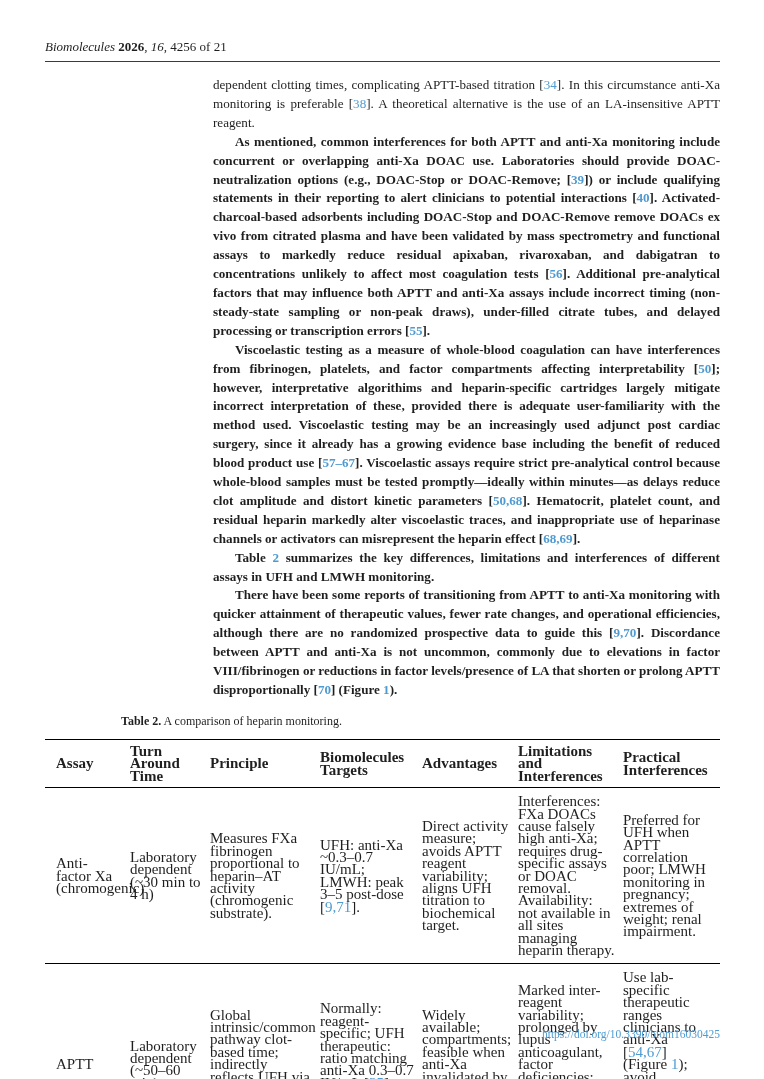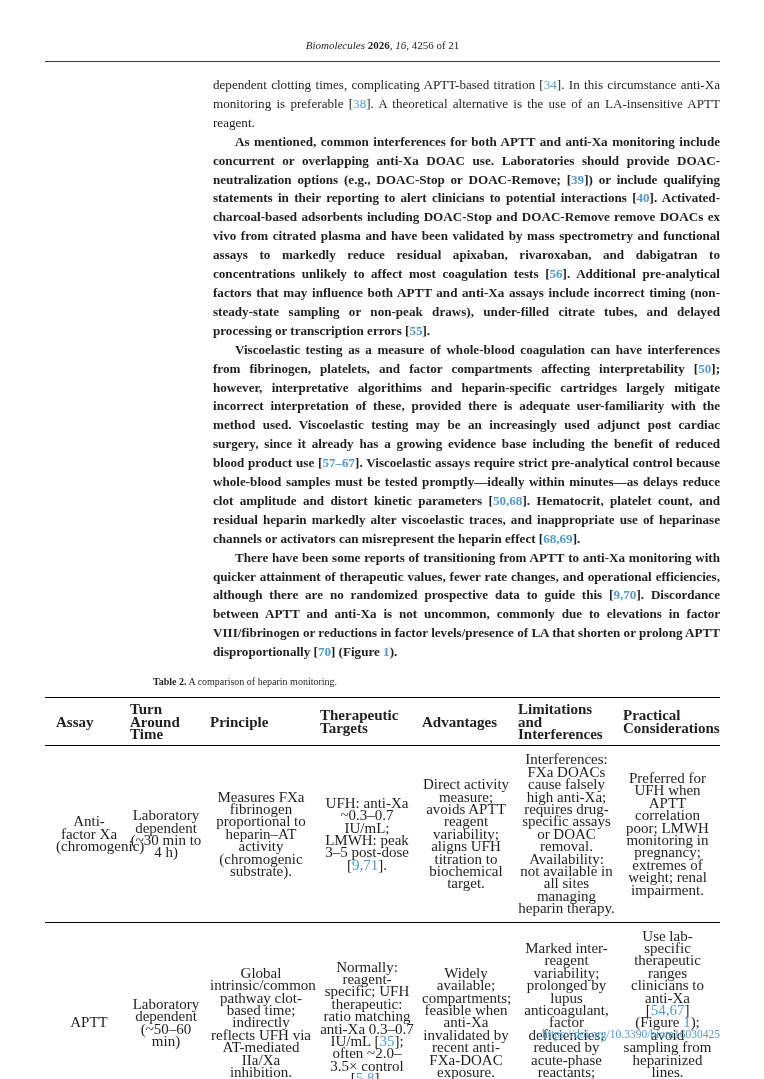--- a/index.html
+++ b/index.html
@@ -4,54 +4,54 @@
 <style>
   :root { --link:#4f9bd1; --text:#1f1f1f; --rule:#000; }
   * { box-sizing:border-box; }
   html,body { margin:0; padding:0; background:#fff; }
   .page {
     position:relative; width:764px; height:1079px; background:#ffffff;
     font-family:"Liberation Serif", serif; color:var(--text); overflow:hidden;
   }
   .page-header {
     position:absolute; top:39px; left:45px; width:675px;
-    display:flex; justify-content:center; align-items:baseline;
-    font-size:11px;
+    display:flex; justify-content:flex-start; align-items:baseline;
+    font-size:13px;
   }
   .header-rule {
     position:absolute; top:61px; left:45px; width:675px; height:0;
     border-top:1px solid #3a3a3a;
   }
   .content {
     position:absolute; top:76px; left:213px; width:507px;
   }
   .body-text p {
     margin:0; font-size:13.1px; line-height:18.9px; text-align:justify;
   }
   .body-text p.indent { text-indent:22px;font-weight:bold; }
   .it { font-style:italic; }
   .bd { font-weight:bold; }
   .ref { color:var(--link); cursor:pointer; }
   .table-section {
     margin-left:-168px; width:675px; margin-top:14px;
   }
   .table-caption {
-    margin-left:108px; font-size:10px; margin-bottom:10px;
+    margin-left:76px; font-size:12px; margin-bottom:10px;
   }
   table.cmp {
     width:675px; border-collapse:collapse; table-layout:fixed;
     border-top:1.6px solid var(--rule); border-bottom:1.6px solid var(--rule);
     font-size:15px; line-height:12.4px;
   }
   table.cmp th {
     text-align:left; font-weight:bold; vertical-align:middle;
     padding:5px 8px 5px 0; border-bottom:1px solid var(--rule);
   }
   table.cmp td {
-    vertical-align:middle; padding:7px 8px 7px 0;text-align:center;
+    vertical-align:middle; padding:7px 8px 7px 0;
   }
   table.cmp tr.sep td { border-bottom:0.8px solid var(--rule); }
   table.cmp th:first-child, table.cmp td:first-child { padding-left:11px; }
   .page-footer {
     position:absolute; top:1028px; right:44px; font-size:11.5px;
   }
   .doi-link { color:var(--link); text-decoration:none;padding-left:35px; }
 </style>
 </head>
 <body>
@@ -63,44 +63,45 @@
     <span>6 of 21</span>
   </div>
 
   <div class="header-rule"></div>
 
   <div class="content">
     <div class="body-text" id="body-text">
         <p><span>dependent clotting times, complicating APTT-based titration [</span><span class="ref">34</span><span>]. In this circumstance anti-Xa monitoring is preferable [</span><span class="ref">38</span><span>]. A theoretical alternative is the use of an LA-insensitive APTT reagent.</span></p>
         <p class="indent"><span>As mentioned, common interferences for both APTT and anti-Xa monitoring include concurrent or overlapping anti-Xa DOAC use. Laboratories should provide DOAC-neutralization options (e.g., DOAC-Stop or DOAC-Remove; [</span><span class="ref">39</span><span>]) or include qualifying statements in their reporting to alert clinicians to potential interactions [</span><span class="ref">40</span><span>]. Activated-charcoal-based adsorbents including DOAC-Stop and DOAC-Remove remove DOACs ex vivo from citrated plasma and have been validated by mass spectrometry and functional assays to markedly reduce residual apixaban, rivaroxaban, and dabigatran to concentrations unlikely to affect most coagulation tests [</span><span class="ref">56</span><span>]. Additional pre-analytical factors that may influence both APTT and anti-Xa assays include incorrect timing (non-steady-state sampling or non-peak draws), under-filled citrate tubes, and delayed processing or transcription errors [</span><span class="ref">55</span><span>].</span></p>
         <p class="indent"><span>Viscoelastic testing as a measure of whole-blood coagulation can have interferences from fibrinogen, platelets, and factor compartments affecting interpretability [</span><span class="ref">50</span><span>]; however, interpretative algorithims and heparin-specific cartridges largely mitigate incorrect interpretation of these, provided there is adequate user-familiarity with the method used. Viscoelastic testing may be an increasingly used adjunct post cardiac surgery, since it already has a growing evidence base including the benefit of reduced blood product use [</span><span class="ref">57–67</span><span>]. Viscoelastic assays require strict pre-analytical control because whole-blood samples must be tested promptly—ideally within minutes—as delays reduce clot amplitude and distort kinetic parameters [</span><span class="ref">50,68</span><span>]. Hematocrit, platelet count, and residual heparin markedly alter viscoelastic traces, and inappropriate use of heparinase channels or activators can misrepresent the heparin effect [</span><span class="ref">68,69</span><span>].</span></p>
+        <p class="indent"><span>Table </span><span class="ref">2</span><span> summarizes the key differences, limitations and interferences of different assays in UFH and LMWH monitoring.</span></p>
         <p class="indent"><span>There have been some reports of transitioning from APTT to anti-Xa monitoring with quicker attainment of therapeutic values, fewer rate changes, and operational efficiencies, although there are no randomized prospective data to guide this [</span><span class="ref">9,70</span><span>]. Discordance between APTT and anti-Xa is not uncommon, commonly due to elevations in factor VIII/fibrinogen or reductions in factor levels/presence of LA that shorten or prolong APTT disproportionally [</span><span class="ref">70</span><span>] (Figure </span><span class="ref">1</span><span>).</span></p>
       </div>
 
     <div class="table-section">
       <div class="table-caption" id="table-caption"><span class="bd">Table 2.</span><span> A comparison of heparin monitoring.</span></div>
       <table class="cmp" id="cmp-table">
         <colgroup id="cmp-cols">
             <col style="width: 85px;">
             <col style="width: 80px;">
             <col style="width: 110px;">
             <col style="width: 102px;">
             <col style="width: 96px;">
             <col style="width: 105px;">
             <col style="width: 97px;">
           </colgroup>
         <thead>
             <tr id="cmp-head">
               <th>Assay</th>
               <th>Turn Around Time</th>
               <th>Principle</th>
-              <th>Therapeutic Targets</th>
+              <th>Biomolecules Targets</th>
               <th>Advantages</th>
               <th>Limitations and Interferences</th>
-              <th>Practical Considerations</th>
+              <th>Practical Interferences</th>
             </tr>
           </thead>
         <tbody id="cmp-body">
             <tr class="sep">
               <td><span>Anti-factor Xa (chromogenic)</span></td>
               <td><span>Laboratory dependent (~30 min to 4 h)</span></td>
               <td><span>Measures FXa fibrinogen proportional to heparin–AT activity (chromogenic substrate).</span></td>
               <td><span>UFH: anti-Xa ~0.3–0.7 IU/mL; LMWH: peak 3–5 post-dose [</span><span class="ref">9,71</span><span>].</span></td>
               <td><span>Direct activity measure; avoids APTT reagent variability; aligns UFH titration to biochemical target.</span></td>
               <td><span>Interferences: FXa DOACs cause falsely high anti-Xa; requires drug-specific assays or DOAC removal. Availability: not available in all sites managing heparin therapy.</span></td>

